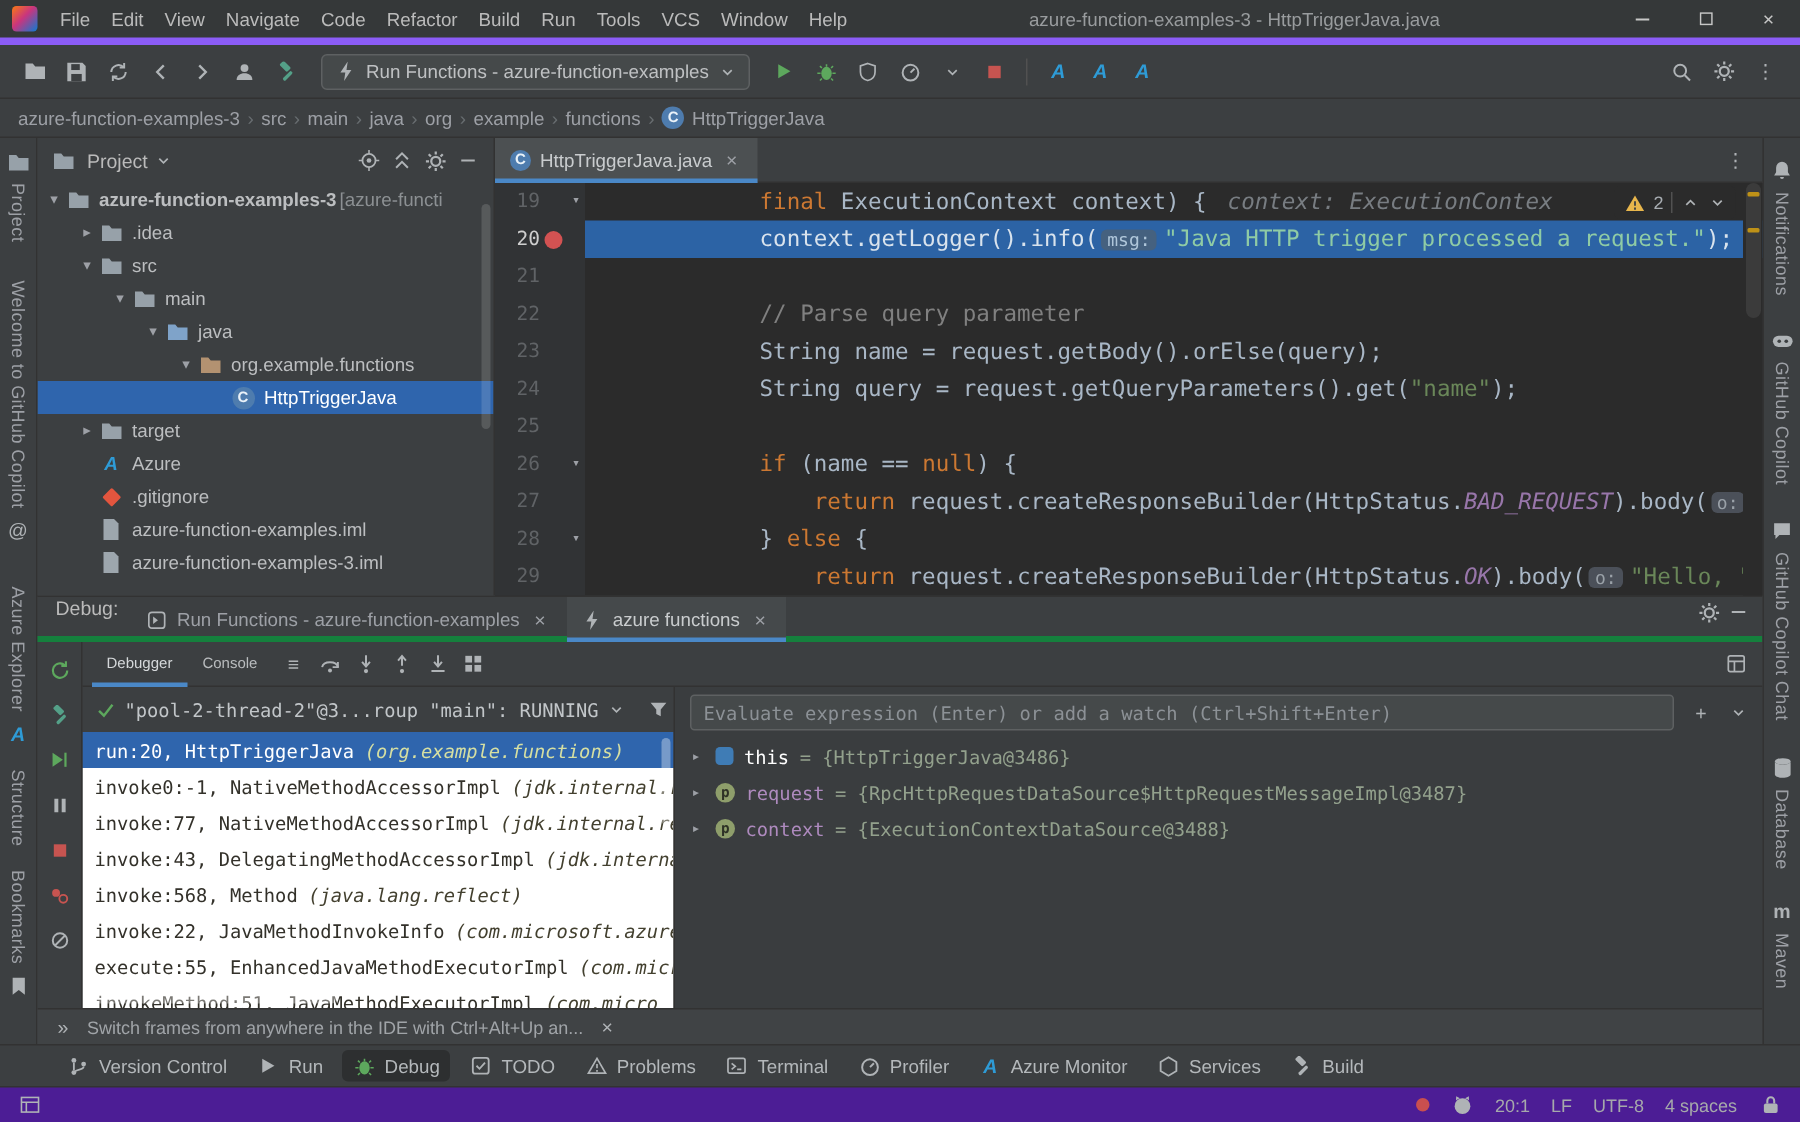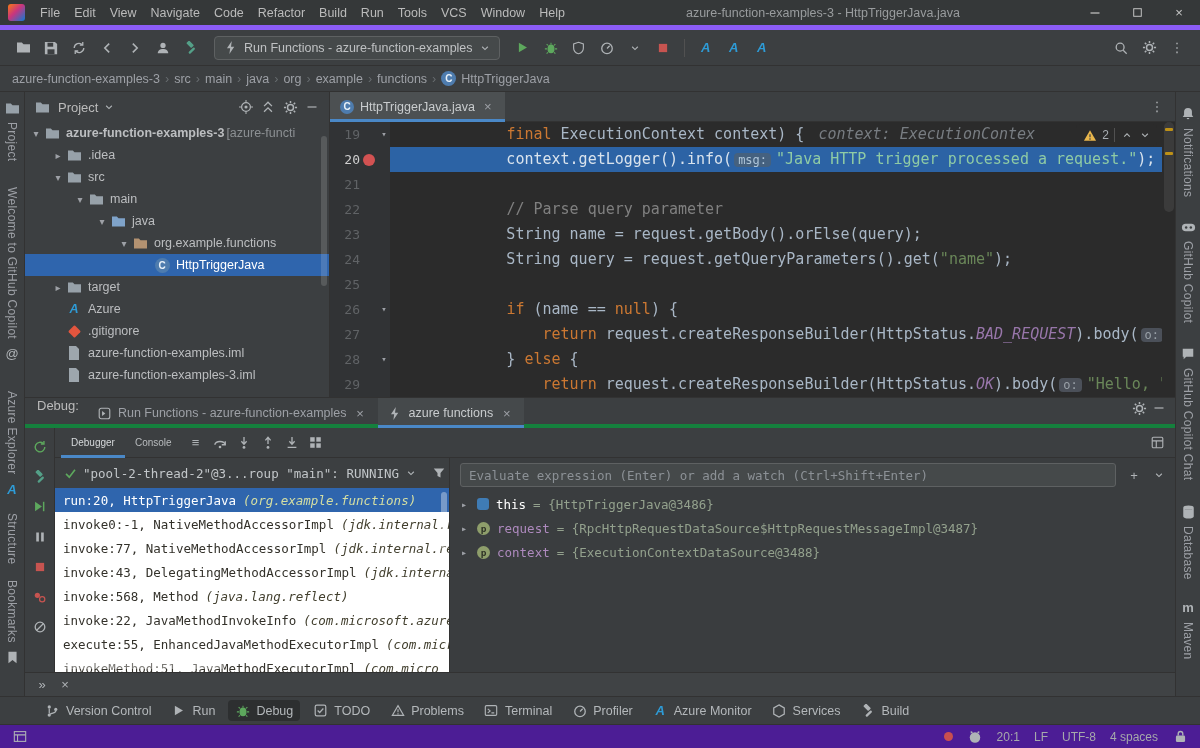--- a/index.html
+++ b/index.html
@@ -843,20 +843,21 @@
                     <span class="vn-param" data-name="variable-name">context</span>
                     <span class="var-val" data-name="variable-value"> = {ExecutionContextDataSource@3488}</span>
                   </div>
                 </div>
             </div>
           </div>
         </div>
       </div>
       <div id="hint-bar" data-name="debugger-hint-bar">
         <span class="ic" data-name="expand-stripe-icon">»</span>
+        <span data-name="debugger-hint-text">Switch frames from anywhere in the IDE with Ctrl+Alt+Up an...</span>
         <span class="ic" data-name="close-hint-icon">×</span>
       </div>
     </div>
   </div>
 
   <div id="right-stripe" class="stripe" data-name="right-toolwindow-stripe">
     <div class="stripe-item" data-name="stripe-notifications" style="margin-top:8px">
       <span class="ic" data-name="bell-icon">
           <svg width="14" height="14" viewBox="0 0 16 16">
             <path fill="currentColor" d="M8 1a4.5 4.5 0 0 0-4.5 4.5V9L2 11.5h12L12.5 9V5.5A4.5 4.5 0 0 0 8 1zM6.5 12.5a1.5 1.5 0 0 0 3 0z"></path>

